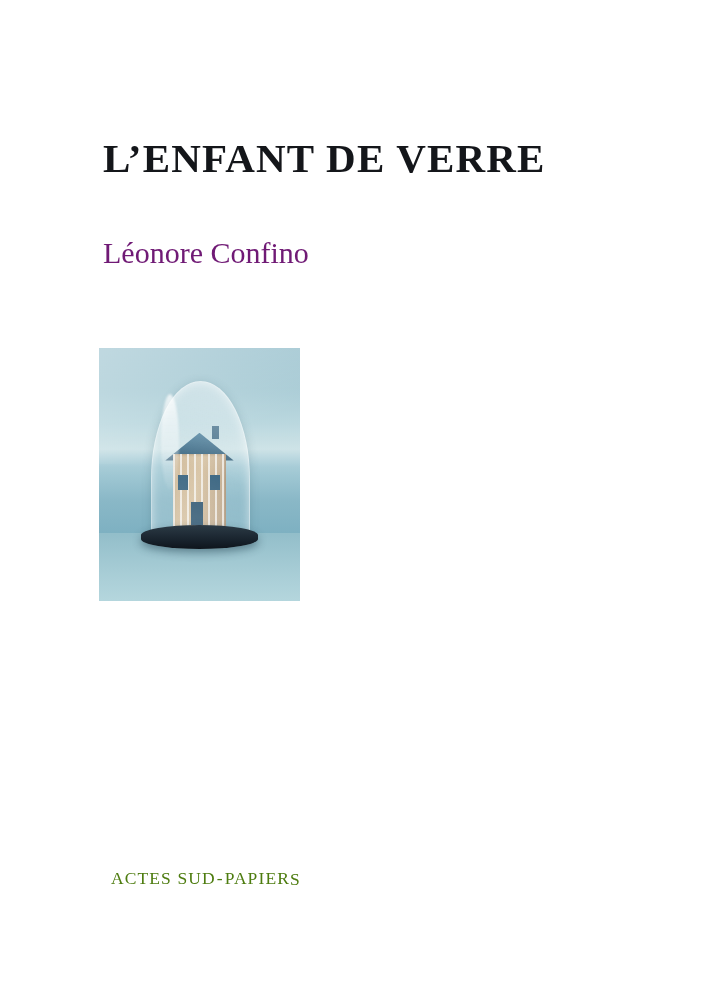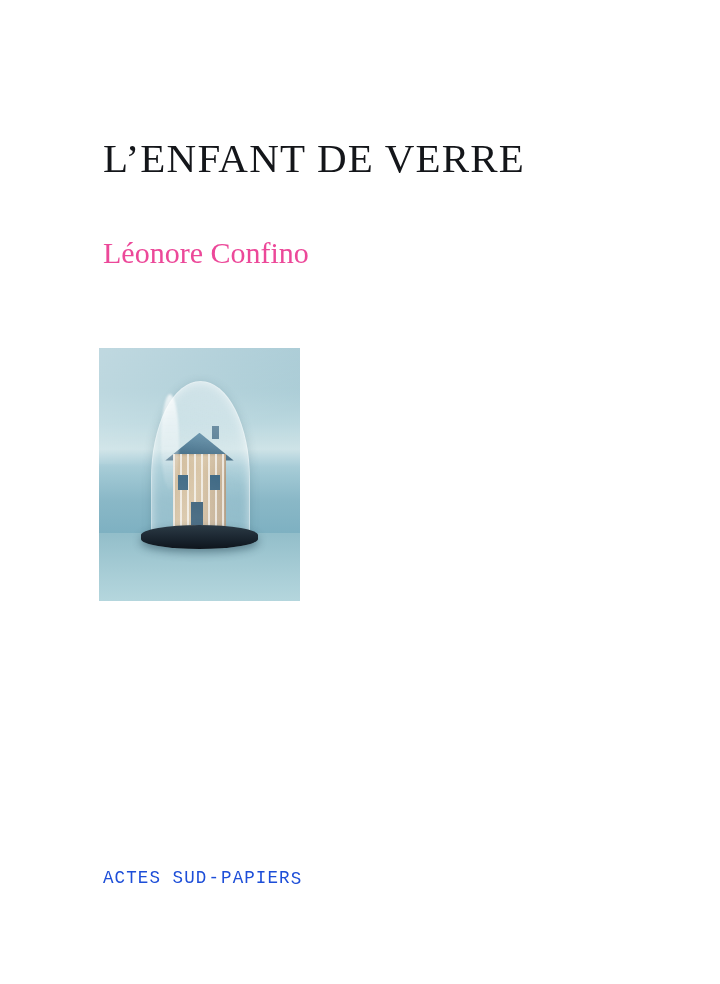--- a/index.html
+++ b/index.html
@@ -23,35 +23,35 @@
   }
 
   
   .book-title {
     position: absolute;
     left: 103px;
     top: 134px;
     font-family: "Liberation Serif", serif;
     font-size: 41px;
     letter-spacing: 1.2px;
-    font-weight: 400;
+    font-weight: 700;
     color: #14161a;
     white-space: nowrap;
   }
 
   
   .authors {
     position: absolute;
     left: 103px;
     top: 233px;
     font-family: "Liberation Serif", serif;
     font-size: 30px;
     line-height: 1.34;
     font-weight: 400;
-    color: #ec4899;
+    color: #701a75;
   }
   .authors .line {
     display: block;
     white-space: nowrap;
   }
 
   
   .cover-image {
     position: absolute;
     left: 99px;
@@ -172,26 +172,26 @@
     width: 5%;
     height: 6%;
     background: #34607d;
   }
   .cover-image .win1 { left: 39.5%; top: 50%; }
   .cover-image .win2 { left: 55%;   top: 50%; }
 
   
   .publisher {
     position: absolute;
-    left: 103px;
+    left: 111px;
     top: 868px;
-    font-family: Liberation Mono, monospace;
+    font-family: Liberation Serif, serif;
     font-size: 17.5px;
     letter-spacing: 1.1px;
-    color: #1d4ed8;
+    color: #4d7c0f;
     white-space: nowrap;
   }
   .publisher .swash {
     display: inline-block;
     position: relative;
     top: 1px;
   }
   .publisher .dash {
     display: inline-block;
     padding: 0 1px;

